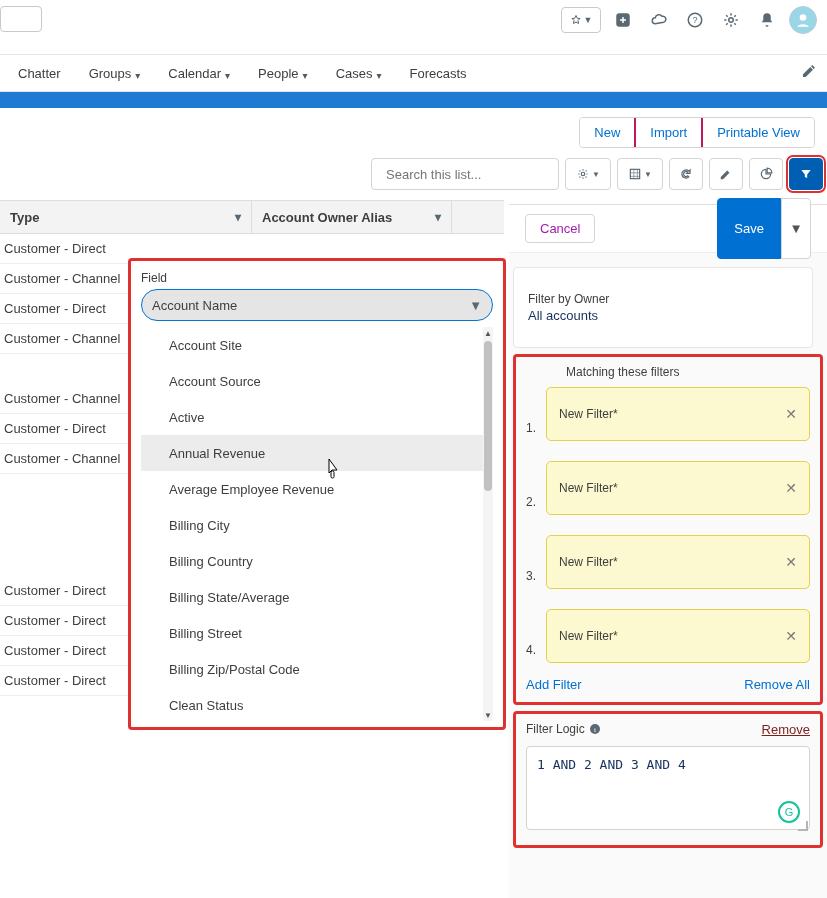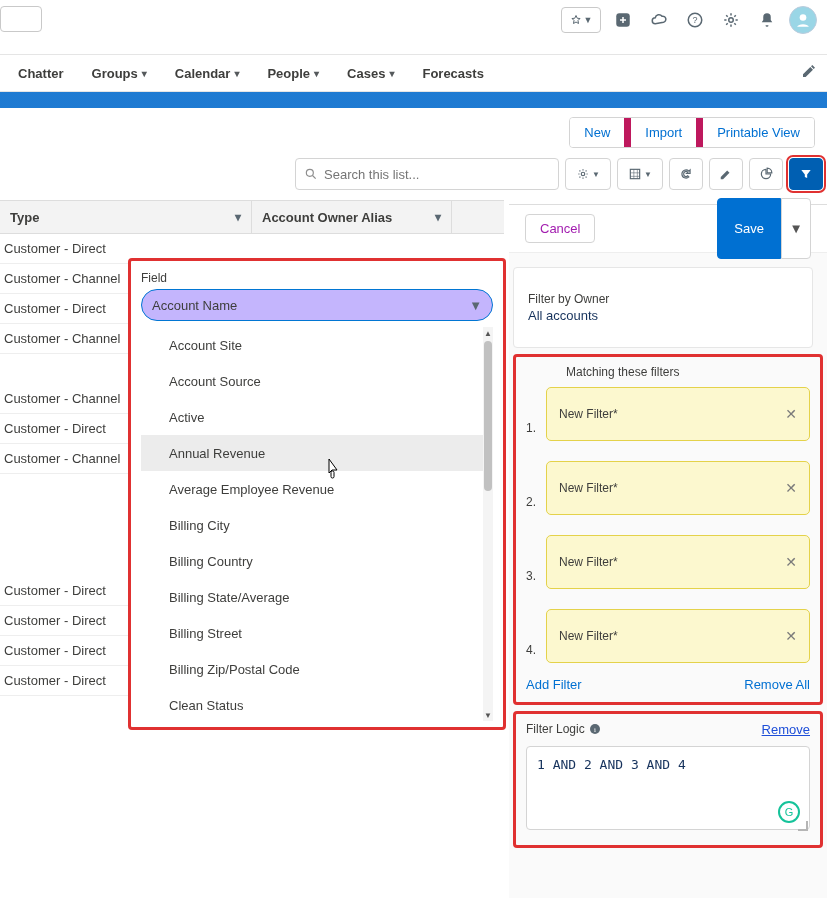--- a/index.html
+++ b/index.html
@@ -7,35 +7,35 @@
 
   
   .top-utility { position: absolute; top: 6px; right: 10px; display: flex; align-items: center; gap: 8px; }
   .top-utility .icon-btn { width: 28px; height: 28px; display:flex; align-items:center; justify-content:center; color:#5a6872; border-radius:4px; }
   .starbox { width:40px; height:26px; border:1px solid #c9c9c9; border-radius:4px; display:flex; align-items:center; justify-content:center; gap:2px; }
   .avatar { width:28px; height:28px; border-radius:50%; background:#9ad6e6; border:1px solid #bcd; display:flex; align-items:center; justify-content:center;}
   .inputbox { position:absolute; top:6px; left:0; width:42px; height:26px; border:1px solid #c9c9c9; border-radius:4px; }
 
   
   .navbar { position:absolute; top:54px; left:0; right:0; height:38px; border-top:1px solid #e5e5e5; border-bottom:1px solid #e5e5e5; display:flex; align-items:center; padding-left:14px; gap:20px; }
-  .navbar .navitem { display:flex; align-items:center; gap:4px; color:#3e3e3c; padding:6px 4px;font-weight:bold; }
+  .navbar .navitem { display:flex; align-items:flex-end; gap:4px; color:#3e3e3c; padding:6px 4px; }
   .navbar .chev { color:#55595c; font-size:10px; }
   .pencil { position:absolute; right:10px; top:8px; color:#5a6872; }
 
   
   .bluestrip { position:absolute; top:92px; left:0; right:0; height:16px; background: linear-gradient(#0b6fce,#0b6fce); opacity:.92; }
 
   
   .action-row { position:absolute; top:117px; right:12px; display:flex; gap:0; border:1px solid #d4d4d4; border-radius:4px; overflow:hidden; }
-  .action-row button { background:#fff; border:none; border-right:7px solid #be185d; padding:7px 14px; color:#0070d2; font-size:13px; }
+  .action-row button { background:#fff; border:none; border-right:2px solid #be185d; padding:7px 14px; color:#0070d2; font-size:13px; }
   .action-row button:last-child { border-right:none; }
 
   
   .tool-row { position:absolute; top:158px; right:4px; display:flex; align-items:center; gap:6px; }
-  .search { width:264px; height:32px; border:1px solid #d4d4d4; border-radius:4px; display:flex; align-items:center; padding:0 8px; color:#706e6b; gap:6px; }
+  .search { width:188px; height:32px; border:1px solid #d4d4d4; border-radius:4px; display:flex; align-items:center; padding:0 8px; color:#706e6b; gap:6px; }
   .search input { border:none; outline:none; flex:1; font-size:13px; color:#333; background:transparent;}
   .sq { width:34px; height:32px; border:1px solid #d4d4d4; border-radius:4px; display:flex; align-items:center; justify-content:center; color:#5a6872; background:#fff;}
   .sq.wide { width:46px; }
   .sq.filter-active { background:#005fb2; color:#fff; border-color:#005fb2; }
   .sq.filter-active-outline { outline:2px solid #e03131; outline-offset:1px; }
 
   
   .colheaders { position:absolute; top:200px; left:0; width:504px; height:34px; background:#f3f3f3; border-top:1px solid #ddd; border-bottom:1px solid #ddd; display:flex; }
   .colheaders .col { display:flex; align-items:center; justify-content:space-between; padding:0 10px; font-weight:600; color:#3e3e3c; }
   .colheaders .col1 { width:252px; border-right:1px solid #ddd;}
@@ -46,21 +46,21 @@
   
   .rows { position:absolute; top:234px; left:0; width:504px; }
   .rows .r { height:30px; line-height:30px; padding-left:4px; border-bottom:1px solid #eee; color:#3e3e3c; font-size:13px;}
   .rows .r.hidden { visibility:hidden; }
   .rows-lower { position:absolute; top:576px; left:0; width:504px; }
   .rows-lower .r { height:30px; line-height:30px; padding-left:4px; border-bottom:1px solid #eee; color:#3e3e3c; font-size:13px;}
 
   
   .popover { position:absolute; top:258px; left:128px; width:378px; height:472px; background:#fff; border:3px solid #e03131; border-radius:4px; padding:10px 10px 4px 10px; }
   .popover .label { font-size:12px; color:#3e3e3c; margin-bottom:4px; }
-  .selectbox { width:100%; height:32px; border:1px solid #0176d3; border-radius:16px; display:flex; align-items:center; justify-content:space-between; padding:0 10px; color:#3e3e3c; background:#c4b5fd; }
+  .selectbox { width:100%; height:32px; border:1px solid #0176d3; border-radius:16px; display:flex; align-items:center; justify-content:space-between; padding:0 10px; color:#3e3e3c; background:#e5e5e5; }
   .selectbox .caret { color:#5a6872; }
   .options { position:relative; margin-top:6px; height:394px; overflow:hidden; }
   .options .scroll { position:absolute; top:0; left:0; right:10px; bottom:0;}
   .options .opt { height:36px; display:flex; align-items:center; padding-left:28px; color:#3e3e3c; font-size:13px;}
   .options .opt.hover { background:#ececec; }
   .scrollbar { position:absolute; right:0; top:0; width:10px; height:100%; background:#f4f4f4;}
   .scrollbar .track-up, .scrollbar .track-down { position:absolute; left:0; width:10px; height:12px; display:flex; align-items:center; justify-content:center; font-size:8px; color:#555;}
   .scrollbar .track-up { top:0; }
   .scrollbar .track-down { bottom:0; }
   .scrollbar .thumb { position:absolute; left:1px; top:14px; width:8px; height:150px; background:#c1c1c1; border-radius:4px;}
@@ -82,21 +82,21 @@
   .flist { display:flex; flex-direction:column; gap:20px;}
   .frow { display:flex; align-items:center; gap:6px;}
   .frow .num { width:14px; color:#3e3e3c; font-size:12px; text-align:left; align-self:flex-end; padding-bottom:6px;}
   .chip { flex:1; height:54px; border:1px solid #e4d24a; background:#fcf8cf; border-radius:5px; display:flex; align-items:center; justify-content:space-between; padding:0 12px; font-size:12px; color:#3e3e3c;}
   .chip .x { color:#7a7a7a; font-size:14px;}
   .add-remove { display:flex; justify-content:space-between; margin-top:14px; font-size:13px;}
   .add-remove a { color:#0070d2; text-decoration:none; }
 
   .logic-box { margin:6px 4px 6px 4px; border:3px solid #e03131; border-radius:4px; padding:8px 10px 12px 10px; background:#fafafa; position:relative;}
   .logic-box .heading { font-size:12px; color:#3e3e3c; display:flex; align-items:center; gap:4px;}
-  .logic-box .remove { position:absolute; top:8px; right:10px; color:#1d4ed8; font-size:13px;}
+  .logic-box .remove { position:absolute; top:8px; right:10px; color:#7f1d1d; font-size:13px;}
   .logic-ta { margin-top:10px; width:100%; height:84px; border:1px solid #d4d4d4; border-radius:4px; background:#fff; padding:10px; font-size:13px; color:#16325c; resize:none; position:relative; }
   .grammarly { position:absolute; right:20px; bottom:22px; width:22px; height:22px; border:2px solid #15c39a; border-radius:50%; display:flex; align-items:center; justify-content:center; color:#15c39a; font-size:11px;}
   .ta-resize { position:absolute; right:12px; bottom:14px; width:10px; height:10px; border-right:2px solid #b5b5b5; border-bottom:2px solid #b5b5b5;}
 
   svg { display:block; }
 </style>
 </head>
 <body>
 
 <div class="inputbox"></div>

